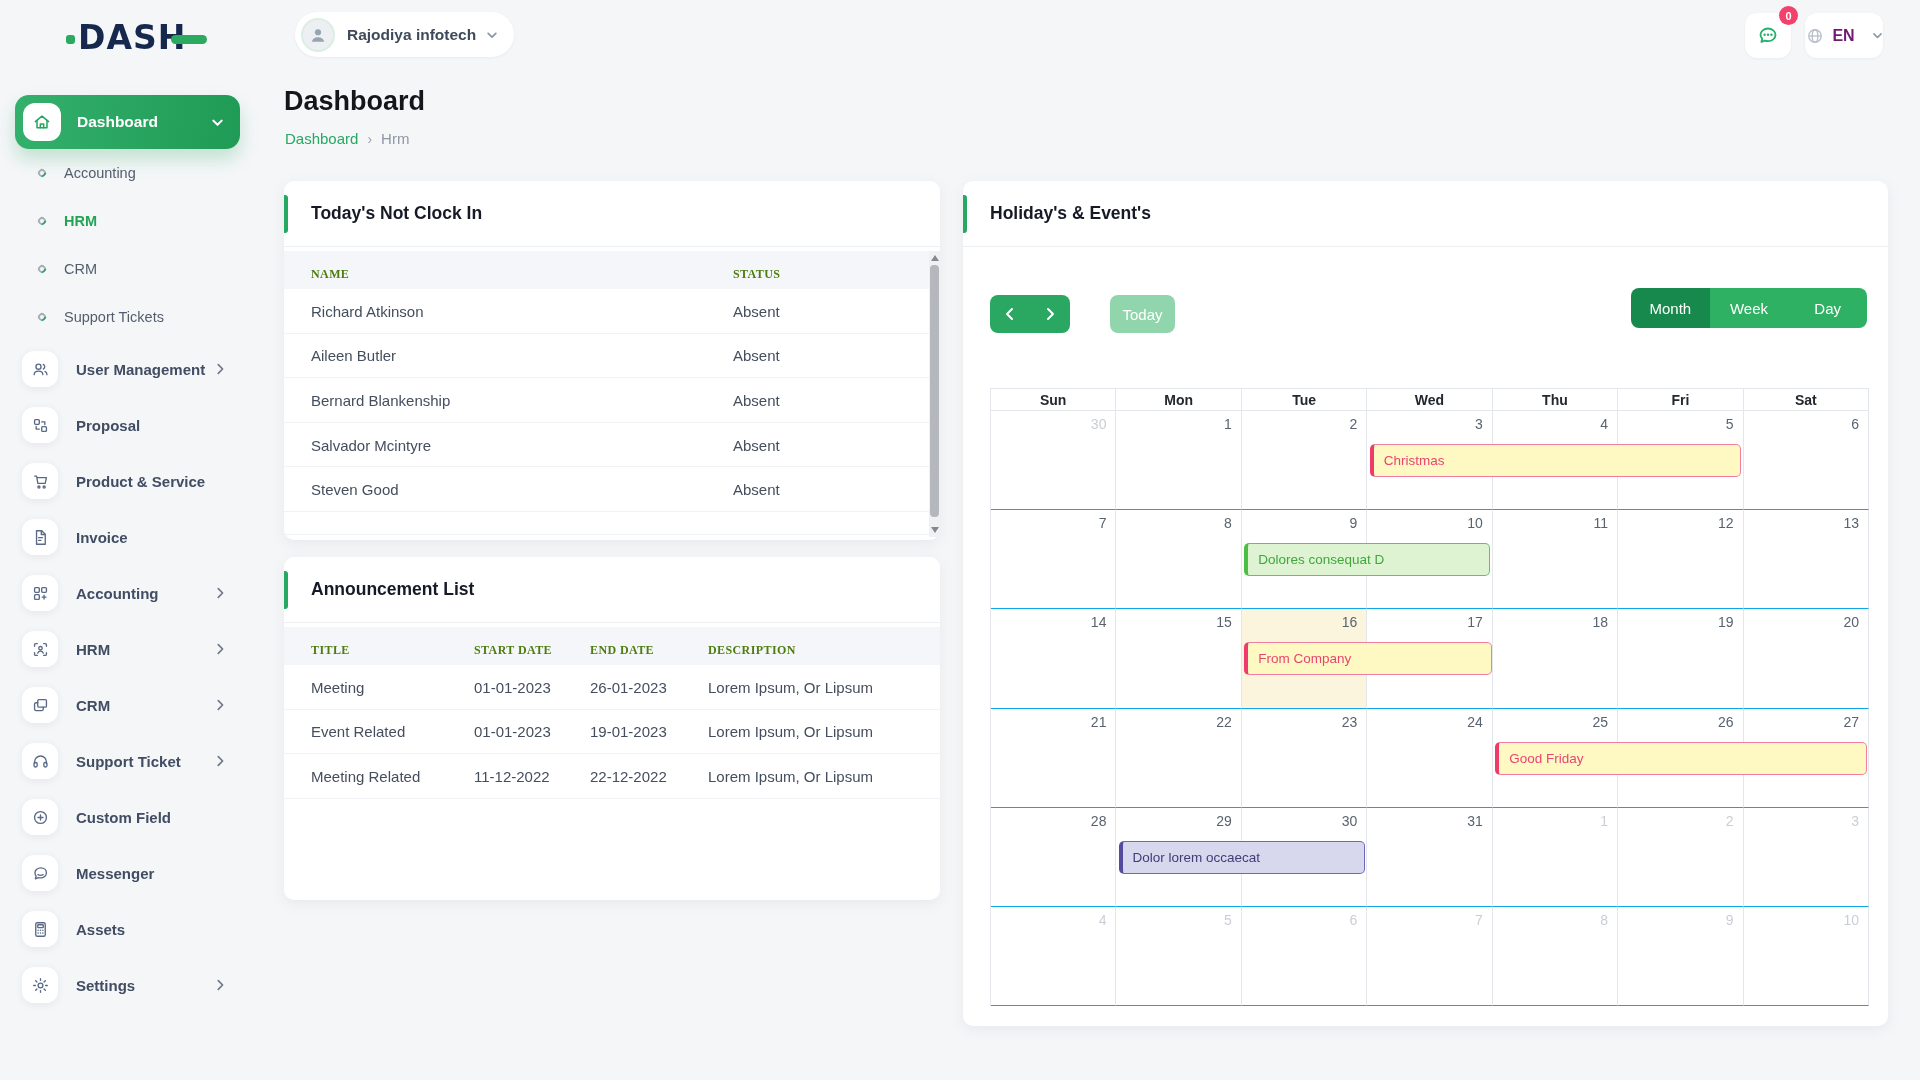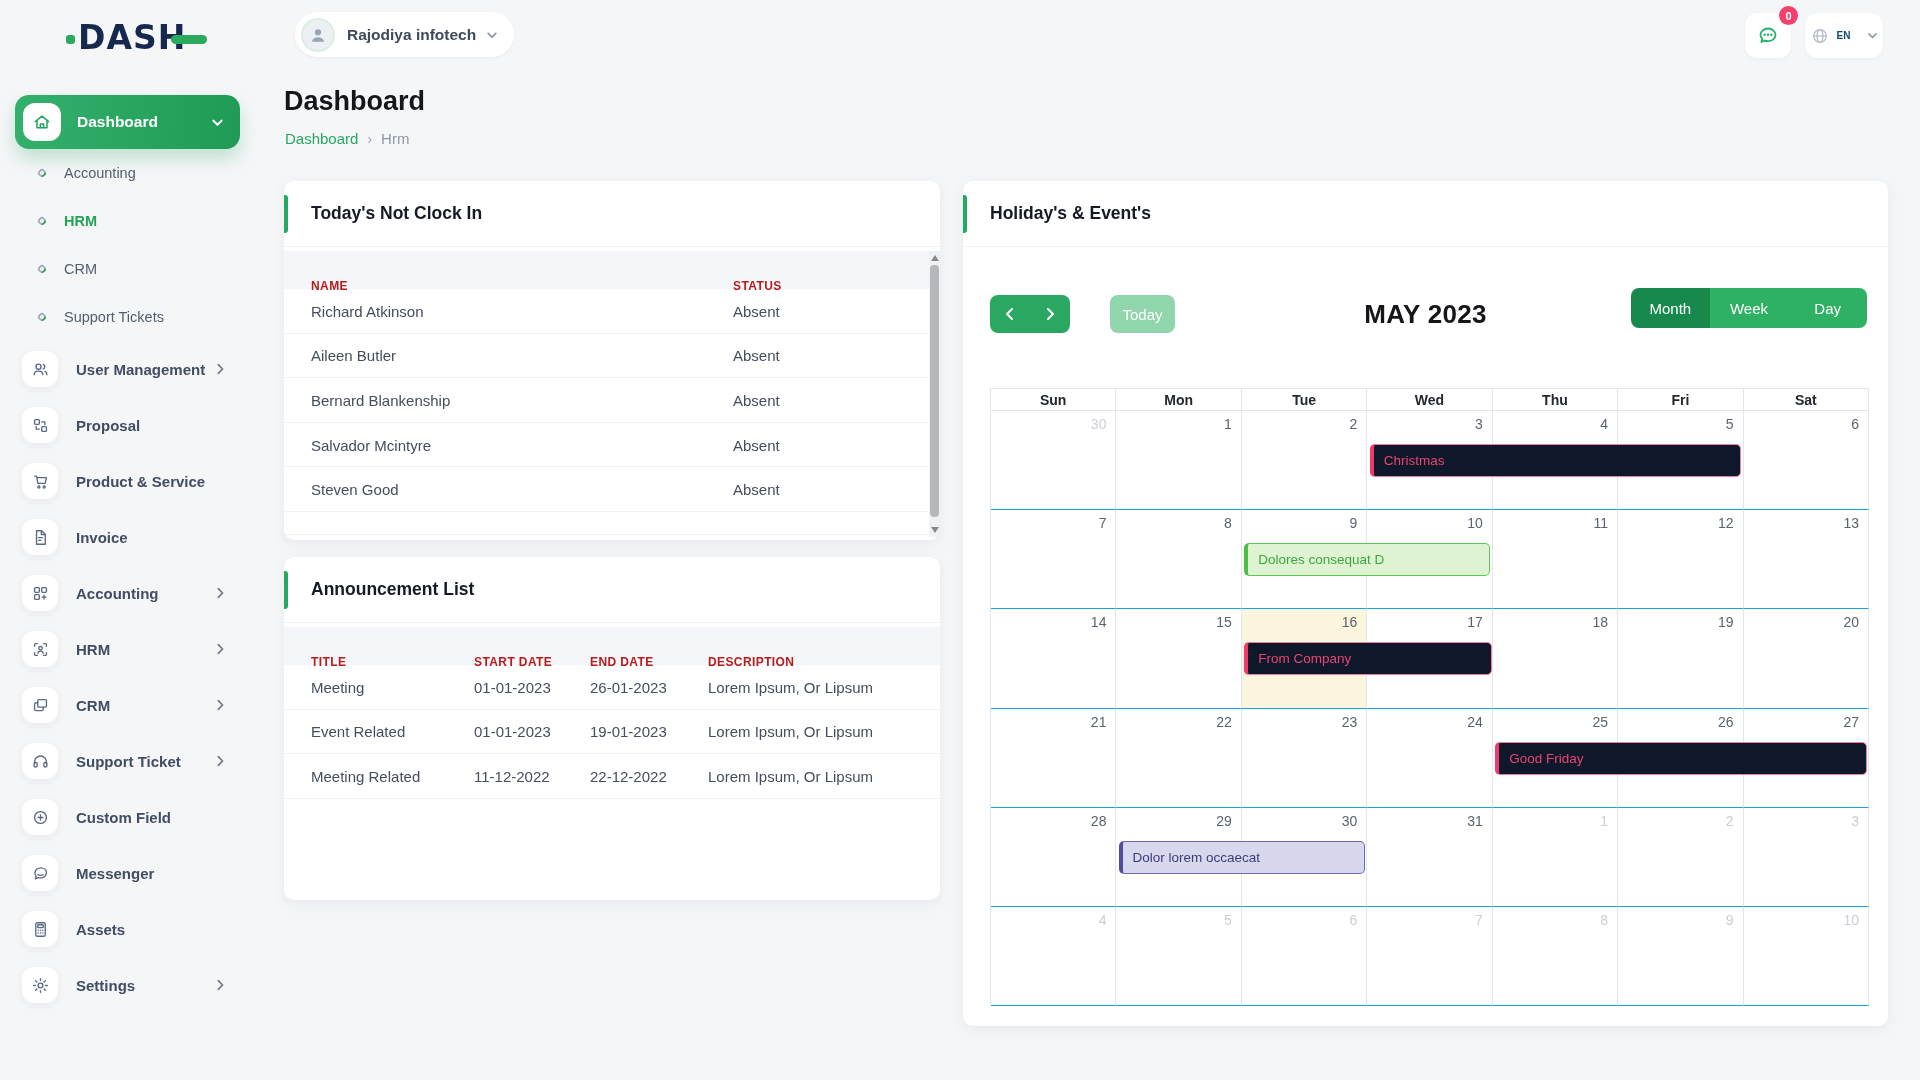--- a/index.html
+++ b/index.html
@@ -21,21 +21,21 @@
   .chev-down{margin-left:10px;color:#8d96a3;display:flex;}
   .iconbtn{position:absolute;top:13px;height:45px;border-radius:12px;background:#fff;
     display:flex;align-items:center;justify-content:center;box-shadow:0 1px 3px rgba(20,30,60,.05);}
   .msgbtn{right:129px;width:46px;color:#23b26b;}
   .msgbtn svg{width:24px;height:24px;}
   .badge{position:absolute;top:-7px;right:-7px;min-width:19px;height:19px;border-radius:10px;background:#f1416c;
     color:#fff;font-size:11px;font-weight:700;display:flex;align-items:center;justify-content:center;padding:0 4px;}
   .langpill{right:37px;width:78px;gap:7px;}
   .globe{color:#b9bfc9;display:flex;}
   .globe svg{width:20px;height:20px;}
-  .lang-label{font-size:10px;font-weight:700;color:#0c4a6e;}
+  .lang-label{font-size:16px;font-weight:700;color:#701a75;}
 
   
   .sidebar{position:absolute;left:0;top:70px;width:284px;}
   .dash-btn{position:absolute;left:15px;top:25px;width:225px;height:54px;border-radius:14px;
     background:linear-gradient(92deg,#33b06c,#1f9b55);box-shadow:0 10px 18px rgba(40,167,95,.25);
     display:flex;align-items:center;padding:0 16px 0 8px;cursor:pointer;}
   .dash-tile{width:38px;height:38px;border-radius:12px;background:#fff;display:flex;align-items:center;justify-content:center;color:#23a55c;}
   .dash-tile svg{width:20px;height:20px;}
   .dash-label{margin-left:16px;font-size:15.5px;font-weight:700;color:#fff;flex:1;}
   .dash-chev{color:#fff;display:flex;}
@@ -62,21 +62,21 @@
   
   .card{position:absolute;background:#fff;border-radius:10px;box-shadow:0 4px 14px rgba(141,152,163,.13);}
   .card-head{position:relative;height:66px;border-bottom:1px solid #edf0f3;display:flex;align-items:center;padding-left:27px;}
   .accent{position:absolute;left:0;top:14px;width:4px;height:38px;background:#27a862;border-radius:0 3px 3px 0;}
   .card-title{font-size:17.5px;font-weight:700;color:#161a27;}
   #card-clockin{left:284px;top:181px;width:656px;height:359px;}
   #card-ann{left:284px;top:557px;width:656px;height:343px;}
   #card-cal{left:963px;top:181px;width:925px;height:845px;}
 
   .thead{position:absolute;left:0;right:0;top:70px;height:38px;background:#f5f6f9;}
-  .th{position:absolute;top:16px;line-height:38px;font-size:12px;font-weight:700;letter-spacing:.4px;color:#b91c1c;text-transform:uppercase;}
+  .th{position:absolute;top:4px;line-height:38px;font-size:12px;font-weight:700;letter-spacing:.4px;color:#4d7c0f;text-transform:uppercase;font-family:Liberation Serif, serif;}
   .tbody{position:absolute;left:0;right:0;top:108px;}
   .rowline{height:44.6px;border-bottom:1px solid #f0f2f5;position:relative;}
   .td{position:absolute;top:50%;transform:translateY(-50%);font-size:15px;color:#454e5e;white-space:nowrap;}
   .bottomline{position:absolute;left:0;right:0;top:353px;height:1px;background:#f0f2f5;}
 
   
   .vscroll{position:absolute;right:0;top:70px;width:11px;height:286px;background:#f0f1f3;}
   .vthumb{position:absolute;left:1px;top:14px;width:9px;height:252px;border-radius:4px;background:#b4b7bc;cursor:pointer;}
   .sarrow{position:absolute;left:1.5px;width:0;height:0;border-left:4px solid transparent;border-right:4px solid transparent;}
   .sarrow.up{top:4px;border-bottom:6px solid #85898f;}
@@ -97,21 +97,21 @@
   .wd{height:22px;line-height:22px;text-align:center;font-size:14px;font-weight:700;color:#23272f;
     border-right:1px solid #e3e6ea;border-bottom:1px solid #e3e6ea;background:#fff;}
   .cal-cells{grid-auto-rows:99.2px;}
   .cell{border-right:1px solid #e3e6ea;border-bottom:1px solid #0ea5e9;background:#fff;position:relative;cursor:pointer;}
   .cell.today{background:#fcf5dd;}
   .daynum{position:absolute;top:5px;right:9px;font-size:14px;color:#59636f;}
   .cell.muted .daynum{color:#c9ced6;}
   .evlayer{position:absolute;left:0;top:0;right:0;bottom:0;pointer-events:none;}
   .event{position:absolute;height:33px;border:1px solid;border-left-width:4px;border-radius:5px;
     display:flex;align-items:center;padding-left:10px;font-size:13.5px;font-weight:500;pointer-events:auto;cursor:pointer;white-space:nowrap;overflow:hidden;}
-  .event.pink{background:#0f172a;border-color:#f27e9f;border-left-color:#ee3b6c;color:#e94571;}
+  .event.pink{background:#fef9c3;border-color:#f27e9f;border-left-color:#ee3b6c;color:#e94571;}
   .event.green{background:#def3d2;border-color:#5fc657;border-left-color:#4abf43;color:#3fa73c;}
   .event.purple{background:#d7d7ee;border-color:#6f68b5;border-left-color:#534b9e;color:#403c78;}
 </style>
 </head>
 <body>
 
 <div class="topbar">
   <div class="logo">
     <span class="logo-dot"></span>
     <span class="logo-text">DASH</span>
@@ -439,21 +439,20 @@
           <path d="M9 2 4 7l5 5"></path>
         </svg>
     </span>
     <span class="navbtn">
       <svg width="14" height="14" viewBox="0 0 14 14" fill="none" stroke="currentColor" stroke-width="2" stroke-linecap="round" stroke-linejoin="round">
           <path d="m5 2 5 5-5 5"></path>
         </svg>
     </span>
   </div>
   <div class="todaybtn">Today</div>
-  <div class="cal-title">MAY 2023</div>
   <div class="viewgrp" id="viewgrp">
       <div class="viewbtn active">Month</div>
       <div class="viewbtn">Week</div>
       <div class="viewbtn">Day</div>
     </div>
 
   <div class="calgrid" id="calgrid">
     <div class="cal-week-head" id="cal-week-head">
         <div class="wd">Sun</div>
         <div class="wd">Mon</div>

